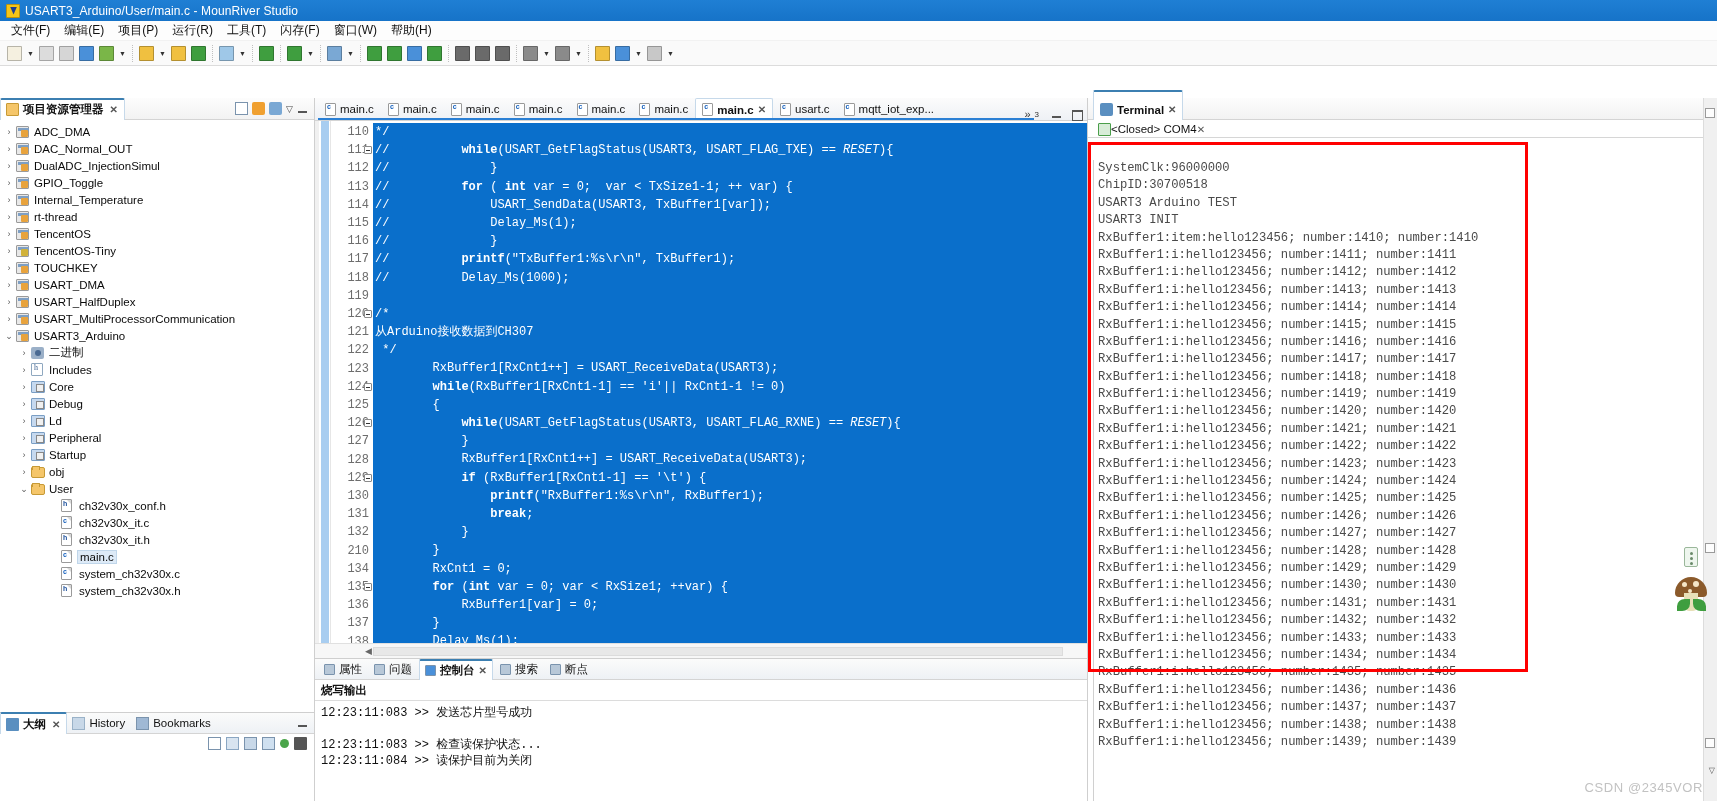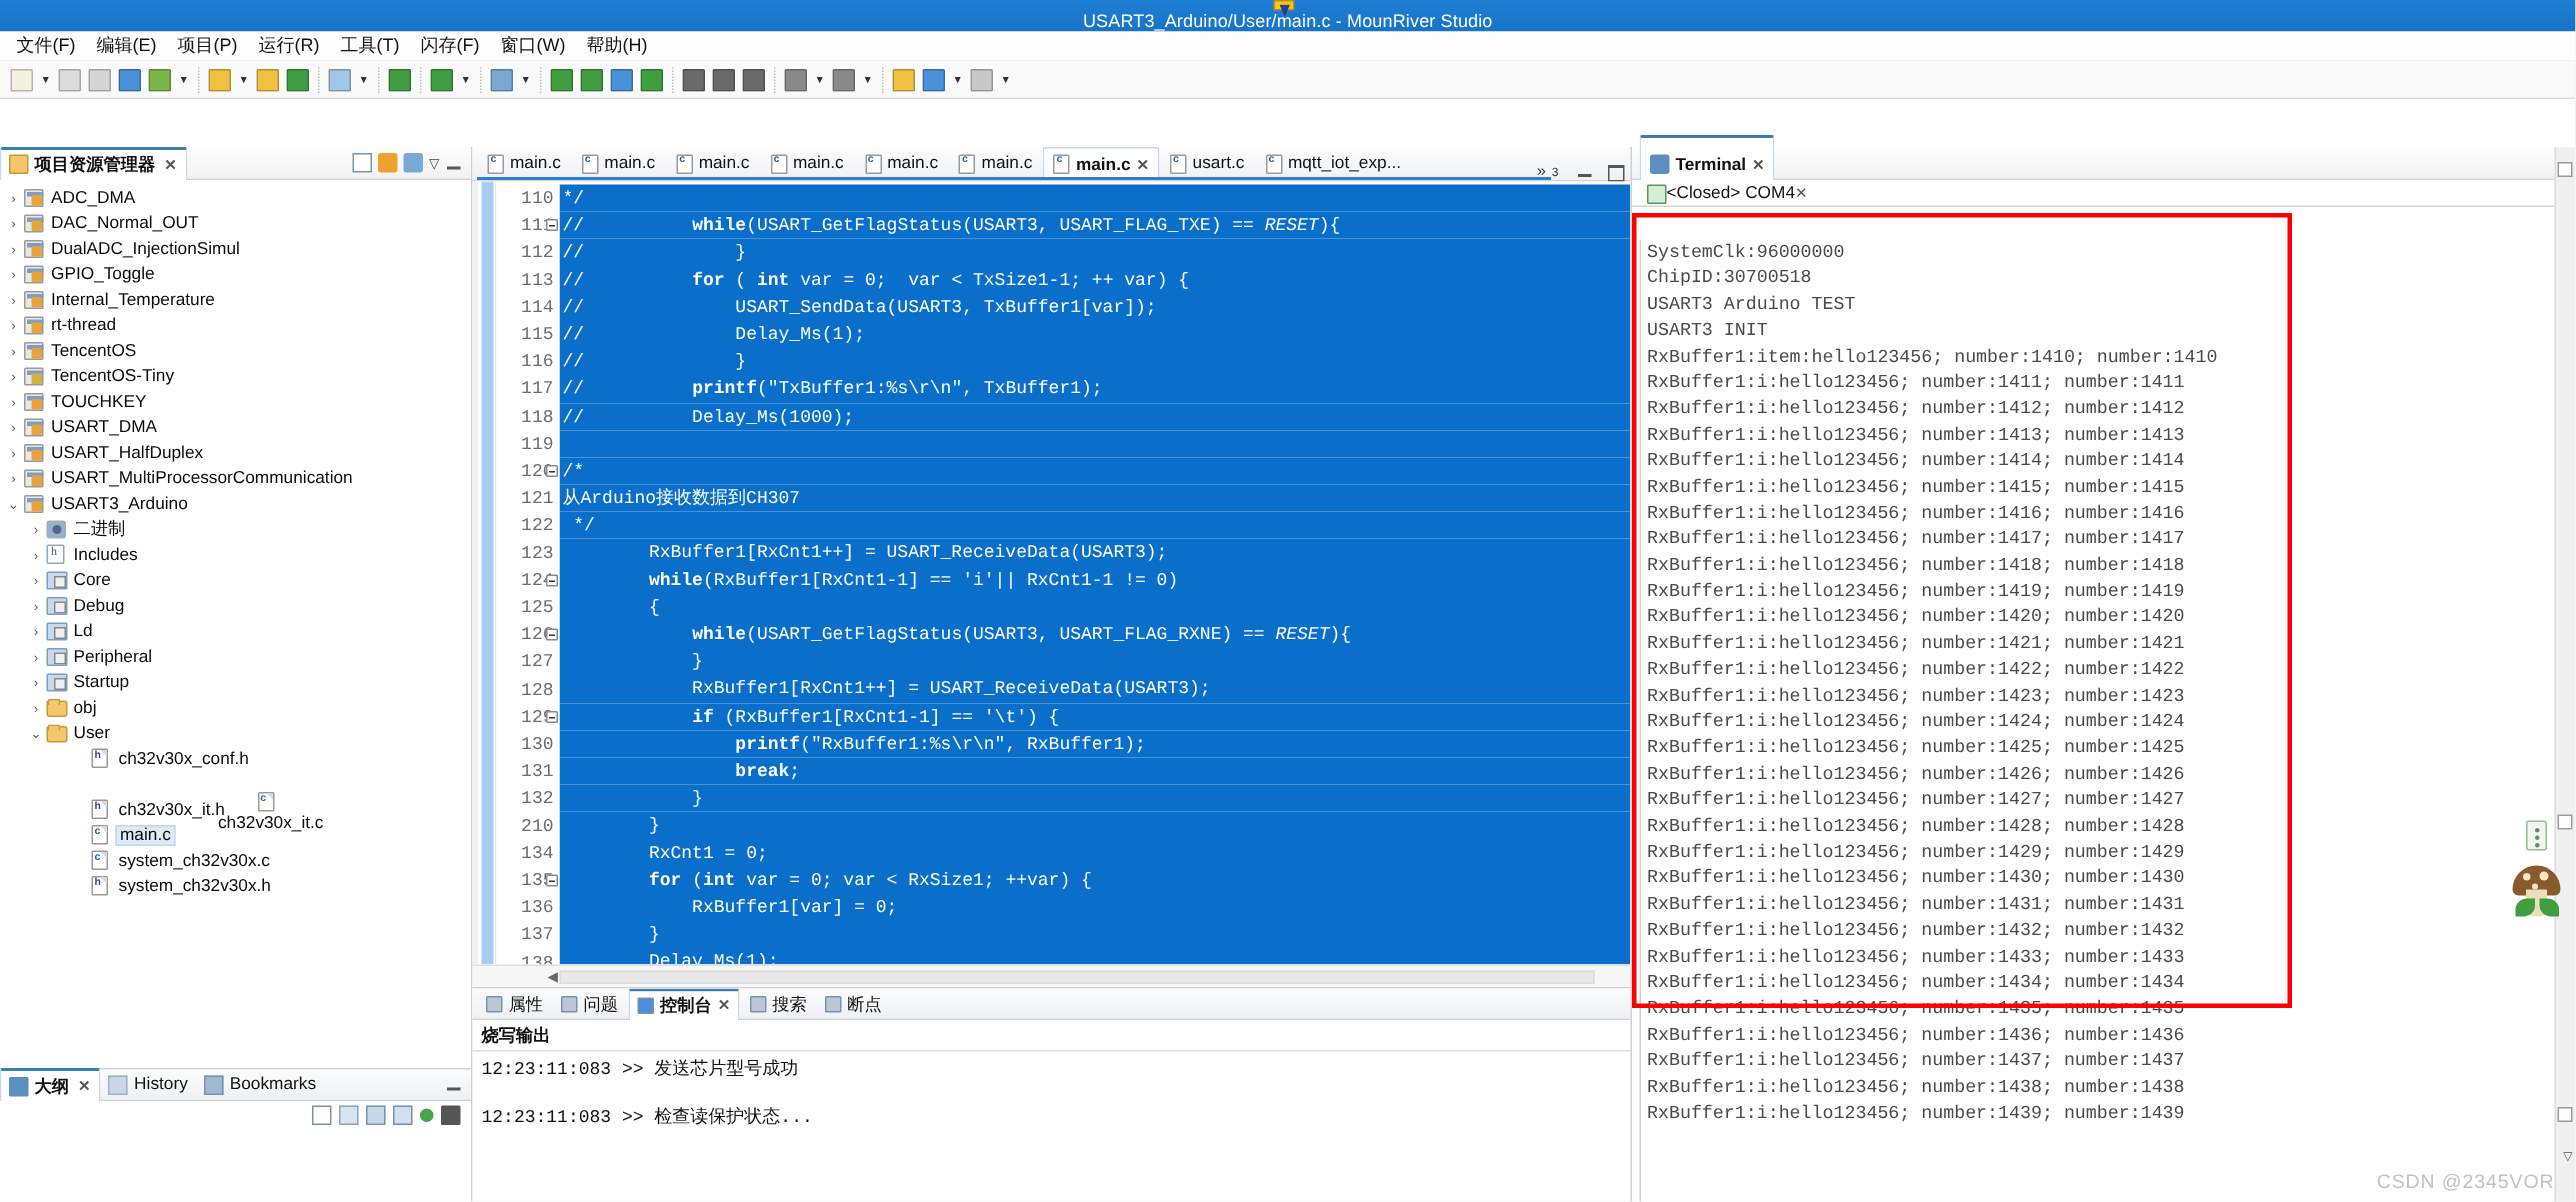--- a/index.html
+++ b/index.html
@@ -16,21 +16,20 @@
     background: #ffffff;
   }
 
   
   #titlebar {
     height: 21px;
     background: linear-gradient(180deg,#1f7fd4 0%, #1673c8 100%);
     display: flex; align-items: center;
     padding: 0 6px;
     color: #fff;
-    flex-direction: column;
   }
   #titlebar .app-icon {
     width: 14px; height: 14px; margin-right: 5px;
     background: #f5c518;
     border: 1px solid #b9920f;
     border-radius: 1px;
     position: relative;
     display: inline-block;
   }
   #titlebar .app-icon::after {
@@ -779,21 +778,21 @@
           </div>
           <div class="trow" style="padding-left: 47px;">
             <span class="twist"></span>
             <span class="ticon">
               <span class="fileic hh" style="position: absolute;">
                 <span class="ltr">h</span>
               </span>
             </span>
             <span class="tlabel">ch32v30x_conf.h</span>
           </div>
-          <div class="trow" style="padding-left: 47px; flex-direction: column;">
+          <div class="trow" style="padding-left: 47px;">
             <span class="twist"></span>
             <span class="ticon">
               <span class="fileic cc" style="position: absolute;">
                 <span class="ltr">c</span>
               </span>
             </span>
             <span class="tlabel">ch32v30x_it.c</span>
           </div>
           <div class="trow" style="padding-left: 47px;">
             <span class="twist"></span>
@@ -989,21 +988,21 @@
             <div class="ctab">
               <span class="mini-ic" style="width: 11px; height: 11px; border-radius: 1px; background: rgb(184, 200, 216); border: 1px solid rgb(122, 147, 173);"></span>
               <span>搜索</span>
             </div>
             <div class="ctab">
               <span class="mini-ic" style="width: 11px; height: 11px; border-radius: 1px; background: rgb(184, 200, 216); border: 1px solid rgb(122, 147, 173);"></span>
               <span>断点</span>
             </div>
           </div>
         <div class="chead">烧写输出</div>
-        <div class="cbody"><span class="csl">12:23:11:083 &gt;&gt; 发送芯片型号成功</span><span class="csl blank"> </span><span class="csl">12:23:11:083 &gt;&gt; 检查读保护状态...</span></div>
+        <div class="cbody"><span class="csl">12:23:11:083 &gt;&gt; 发送芯片型号成功</span><span class="csl blank"> </span><span class="csl">12:23:11:083 &gt;&gt; 检查读保护状态...</span><span class="csl">12:23:11:084 &gt;&gt; 读保护目前为关闭</span></div>
       </div>
     </div>
 
     <div id="rightcol">
       <div id="term-tabbar">
         <div class="term-tab">
           <span class="mini-ic" style="background:#5a8fc0;border-radius:2px;"></span>
           <span>Terminal</span>
           <span class="closex" style="font-size:10px;color:#555;">✕</span>
         </div>

